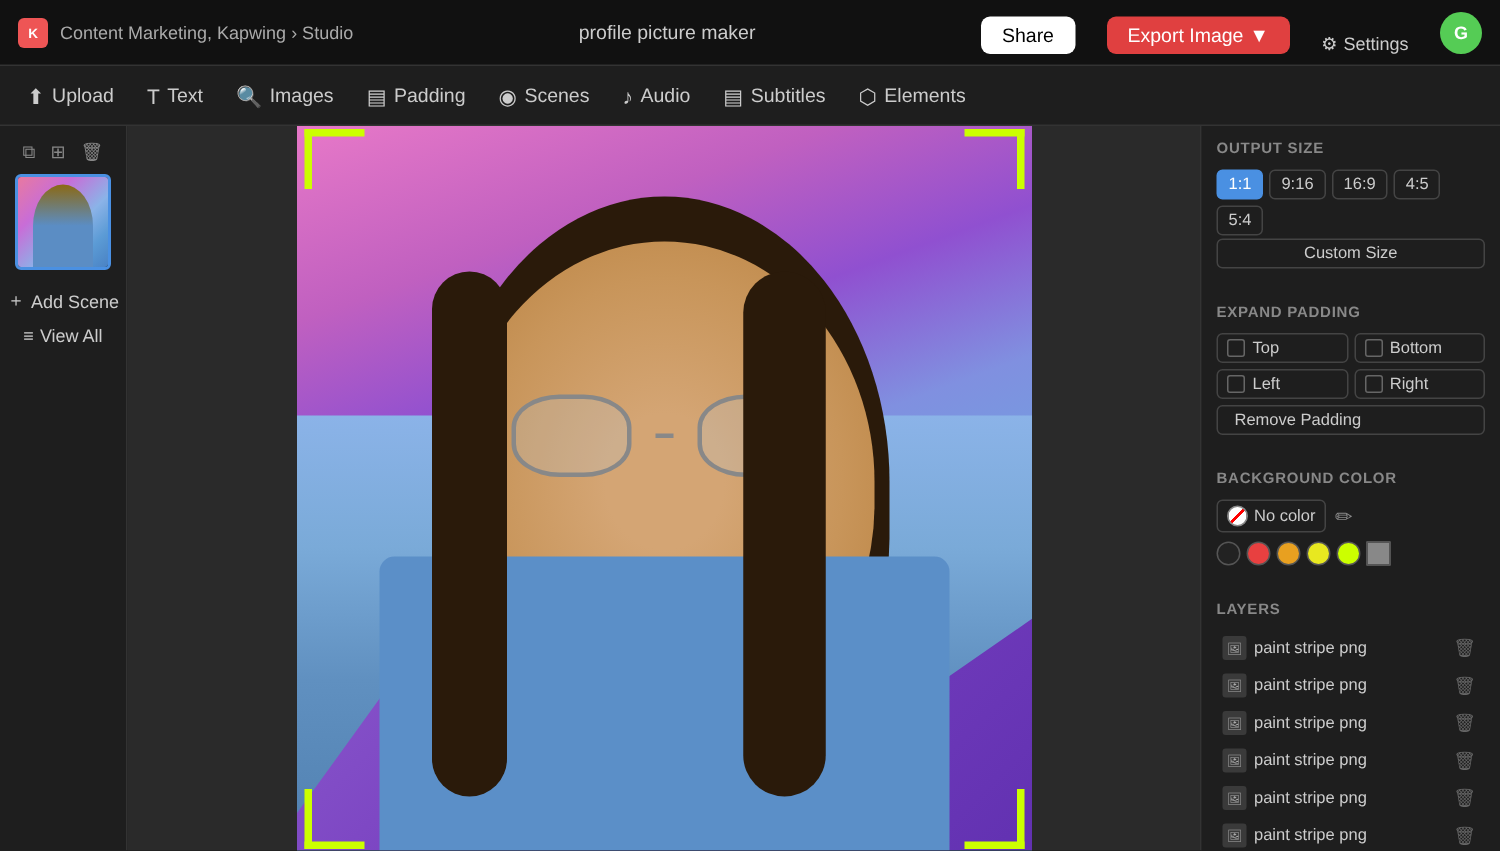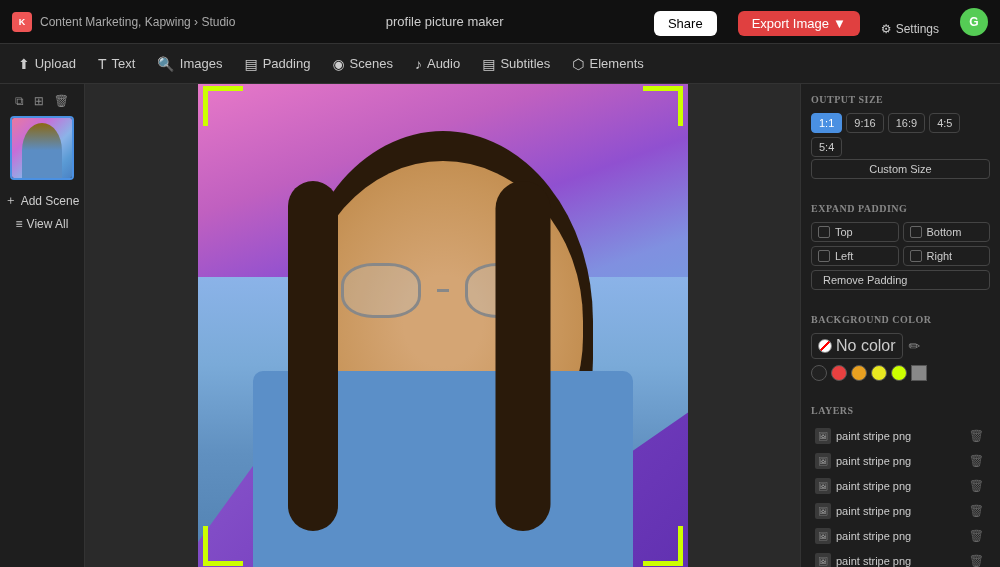--- a/index.html
+++ b/index.html
@@ -49,31 +49,31 @@
     .corner-bl { bottom: 5px; left: 5px; border-right: none; border-top: none; }
     .corner-br { bottom: 5px; right: 5px; border-left: none; border-top: none; }
 
     
     .mountain-bg { position: absolute; bottom: 0; left: 0; right: 0; height: 60%; background: linear-gradient(180deg, #8bb3e8 0%, #7aaad8 30%, #6090c0 60%, #5080b0 100%); }
     .mountain-shape { position: absolute; bottom: 0; left: -20px; right: -20px; height: 50%; background: linear-gradient(135deg, #9060d0 0%, #7840c0 50%, #6030b0 100%); clip-path: polygon(0 100%, 20% 40%, 40% 70%, 60% 20%, 80% 60%, 100% 30%, 100% 100%); }
 
     
     .right-panel { width: 200px; background: #1e1e1e; border-left: 1px solid #333; display: flex; flex-direction: column; overflow-y: auto; flex-shrink: 0; font-size: 12px; padding: 10px; }
     .panel-section { margin-bottom: 12px; }
-    .panel-label { font-size: 10px; color: #888; text-transform: uppercase; letter-spacing: 0.5px; margin-bottom: 8px; font-weight: 600; font-family: Liberation Serif, serif; }
+    .panel-label { font-size: 10px; color: #888; text-transform: uppercase; letter-spacing: 0.5px; margin-bottom: 8px; font-weight: 600; }
     .size-options { display: flex; gap: 4px; flex-wrap: wrap; margin-bottom: 2px; }
     .size-btn { padding: 3px 7px; border-radius: 4px; border: 1px solid #444; background: none; color: #ccc; font-size: 11px; cursor: pointer; }
     .size-btn.active { background: #4a90e2; border-color: #4a90e2; color: #fff; }
     .custom-size-btn { padding: 3px 10px; border-radius: 4px; border: 1px solid #444; background: none; color: #ccc; font-size: 11px; cursor: pointer; width: 100%; }
     .expand-options { display: grid; grid-template-columns: 1fr 1fr; gap: 4px; margin-bottom: 4px; }
     .expand-btn { display: flex; align-items: center; gap: 5px; padding: 3px 6px; border-radius: 4px; border: 1px solid #444; background: none; color: #ccc; font-size: 11px; cursor: pointer; }
     .expand-btn .chk { width: 12px; height: 12px; border: 1px solid #666; border-radius: 2px; background: none; flex-shrink: 0; }
     .remove-pad-btn { display: flex; align-items: center; gap: 5px; padding: 3px 6px; border-radius: 4px; border: 1px solid #444; background: none; color: #ccc; font-size: 11px; cursor: pointer; width: 100%; margin-top: 4px; }
     .color-row { display: flex; align-items: center; gap: 6px; margin-bottom: 6px; }
-    .no-color-btn { display: flex; align-items: center; gap: 4px; padding: 3px 6px; border-radius: 4px; border: 1px solid #444; background: none; color: #ccc; font-size: 16px; cursor: pointer; }
+    .no-color-btn { display: flex; align-items: center; gap: 4px; padding: 3px 6px; border-radius: 4px; border: 1px solid #444; background: none; color: #ccc; font-size: 11px; cursor: pointer; }
     .no-color-icon { width: 14px; height: 14px; border-radius: 50%; border: 1px solid #888; background: linear-gradient(135deg, #fff 0%, #fff 45%, #f00 45%, #f00 55%, #fff 55%); }
     .eyedropper { background: none; border: none; color: #888; font-size: 14px; cursor: pointer; }
     .color-swatches { display: flex; gap: 4px; align-items: center; }
     .swatch { width: 16px; height: 16px; border-radius: 50%; cursor: pointer; border: 1px solid #555; }
     .layers-list { display: flex; flex-direction: column; gap: 1px; }
     .layer-item { display: flex; align-items: center; justify-content: space-between; padding: 4px 4px; border-radius: 3px; cursor: pointer; }
     .layer-left { display: flex; align-items: center; gap: 5px; }
     .layer-icon { width: 16px; height: 16px; background: #3a3a3a; border-radius: 2px; display: flex; align-items: center; justify-content: center; font-size: 8px; color: #aaa; }
     .layer-name { font-size: 11px; color: #ccc; max-width: 110px; overflow: hidden; text-overflow: ellipsis; white-space: nowrap; }
     .layer-delete { background: none; border: none; color: #666; font-size: 12px; cursor: pointer; padding: 0 2px; }

